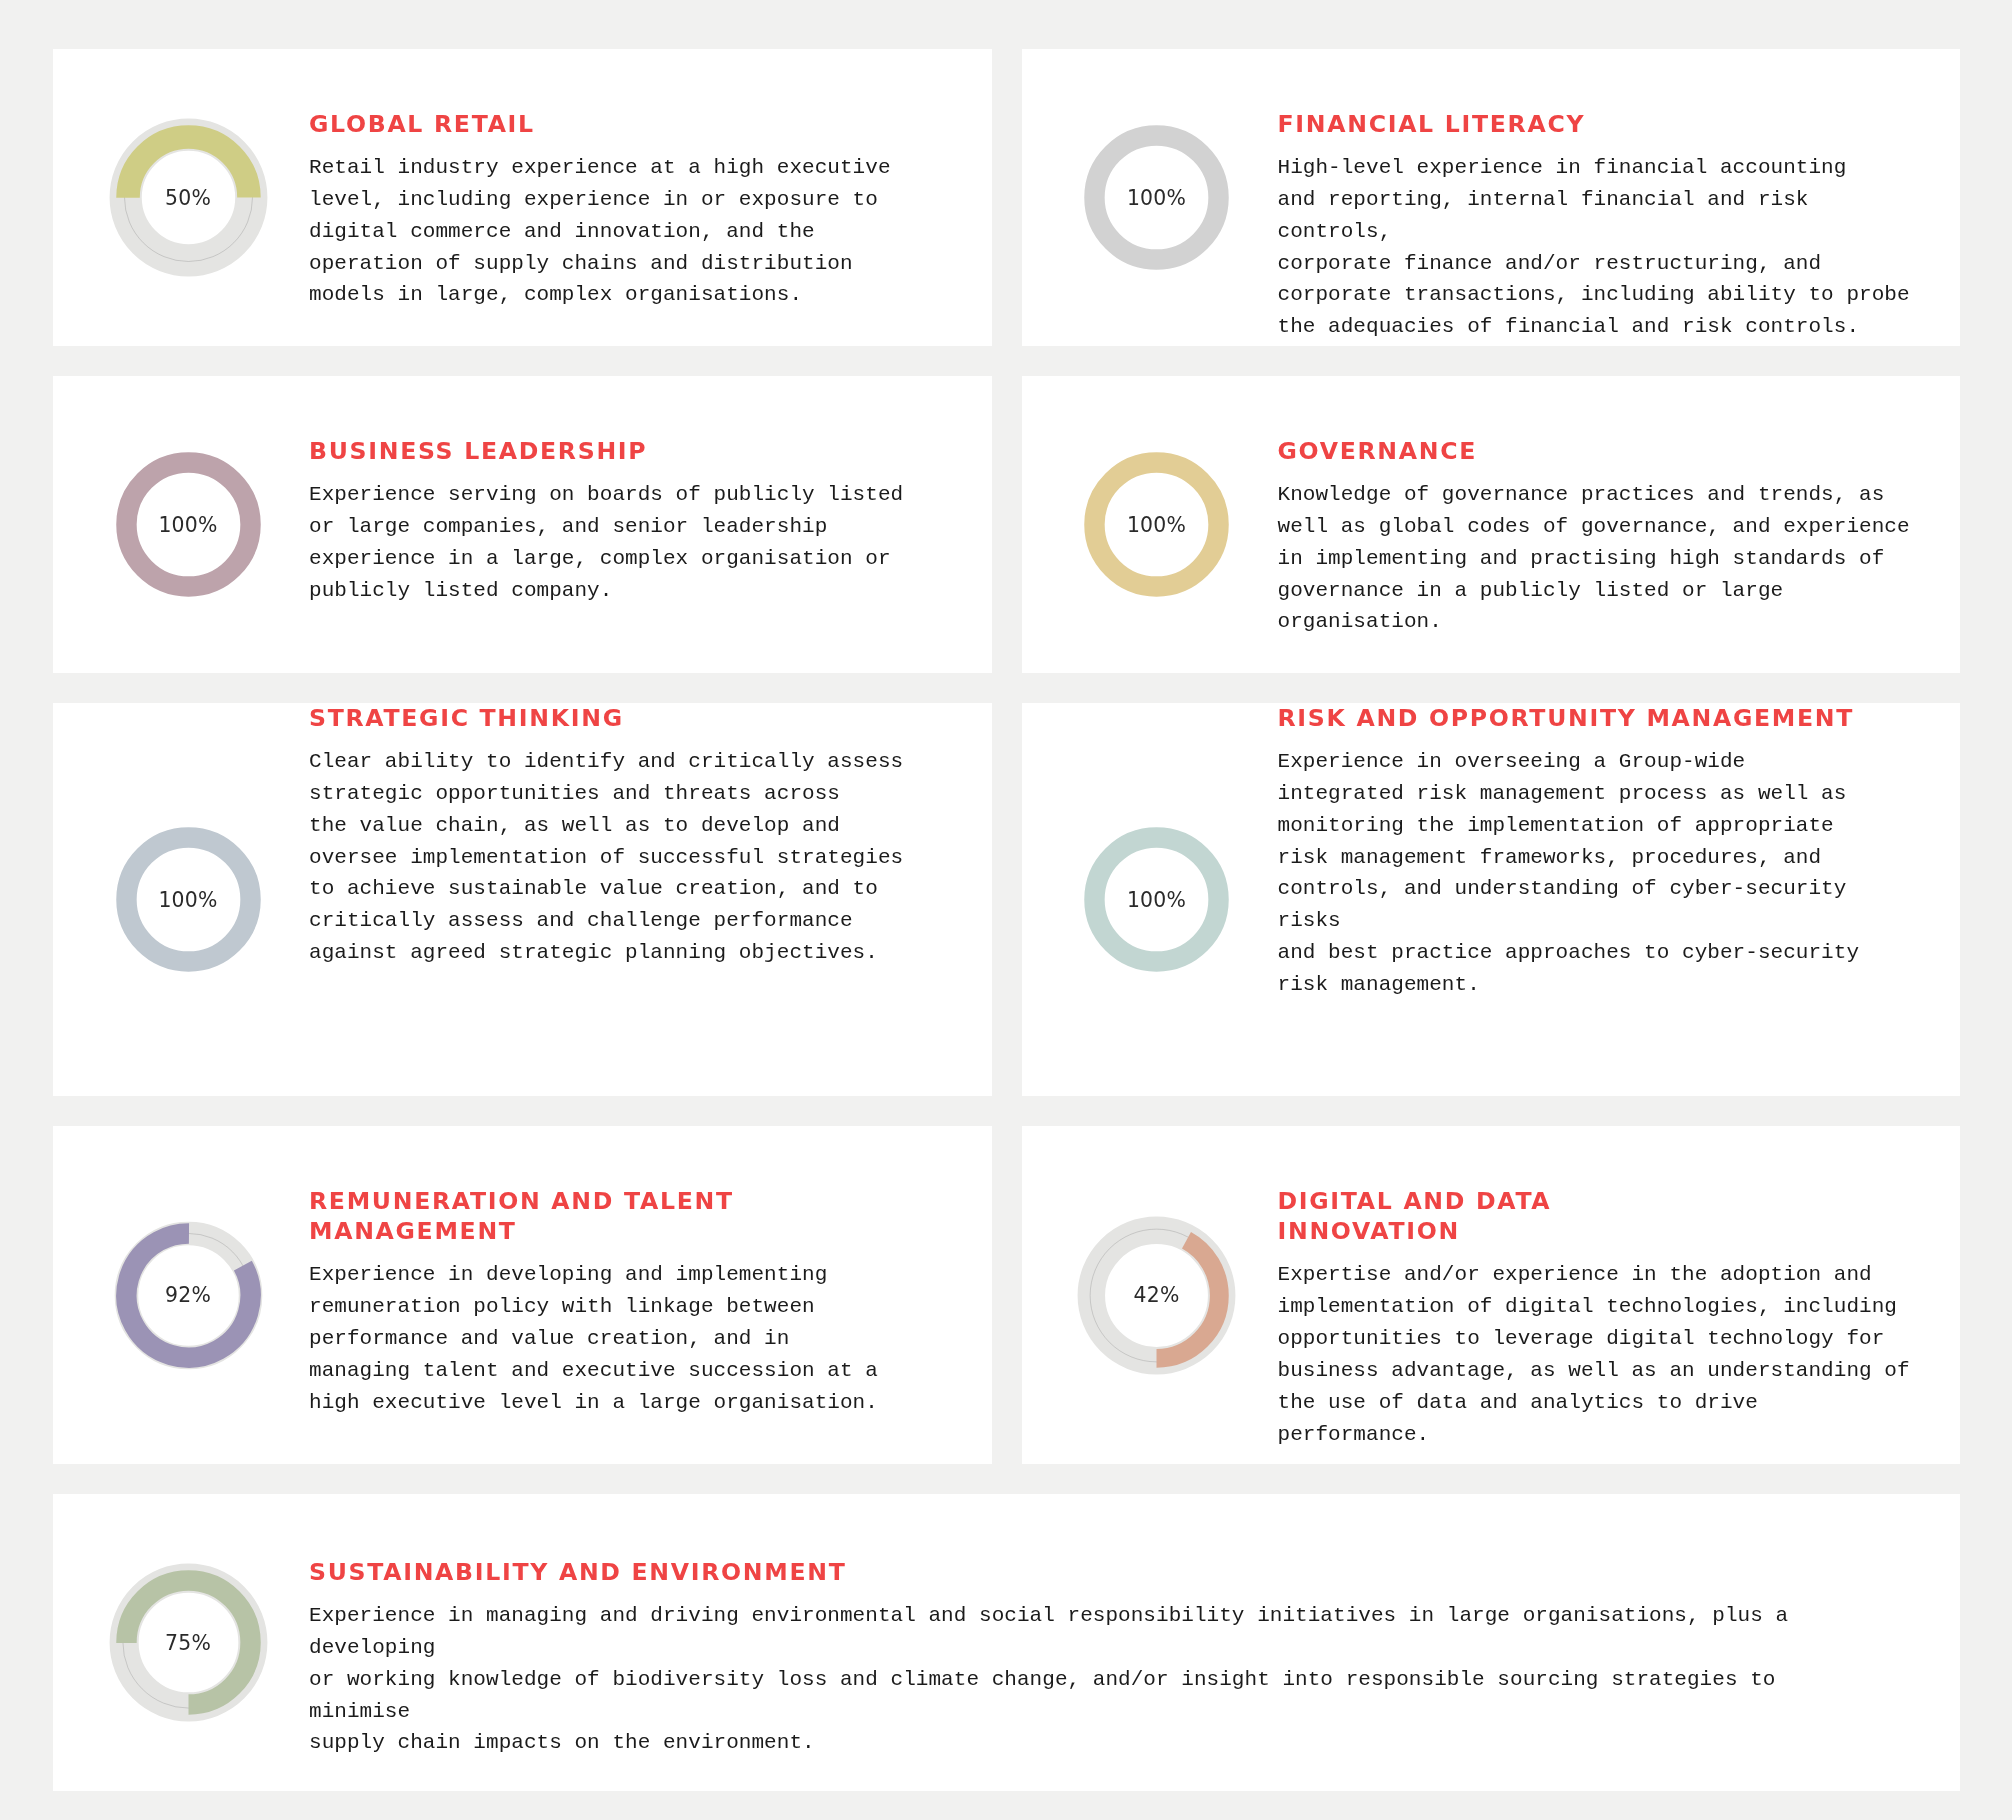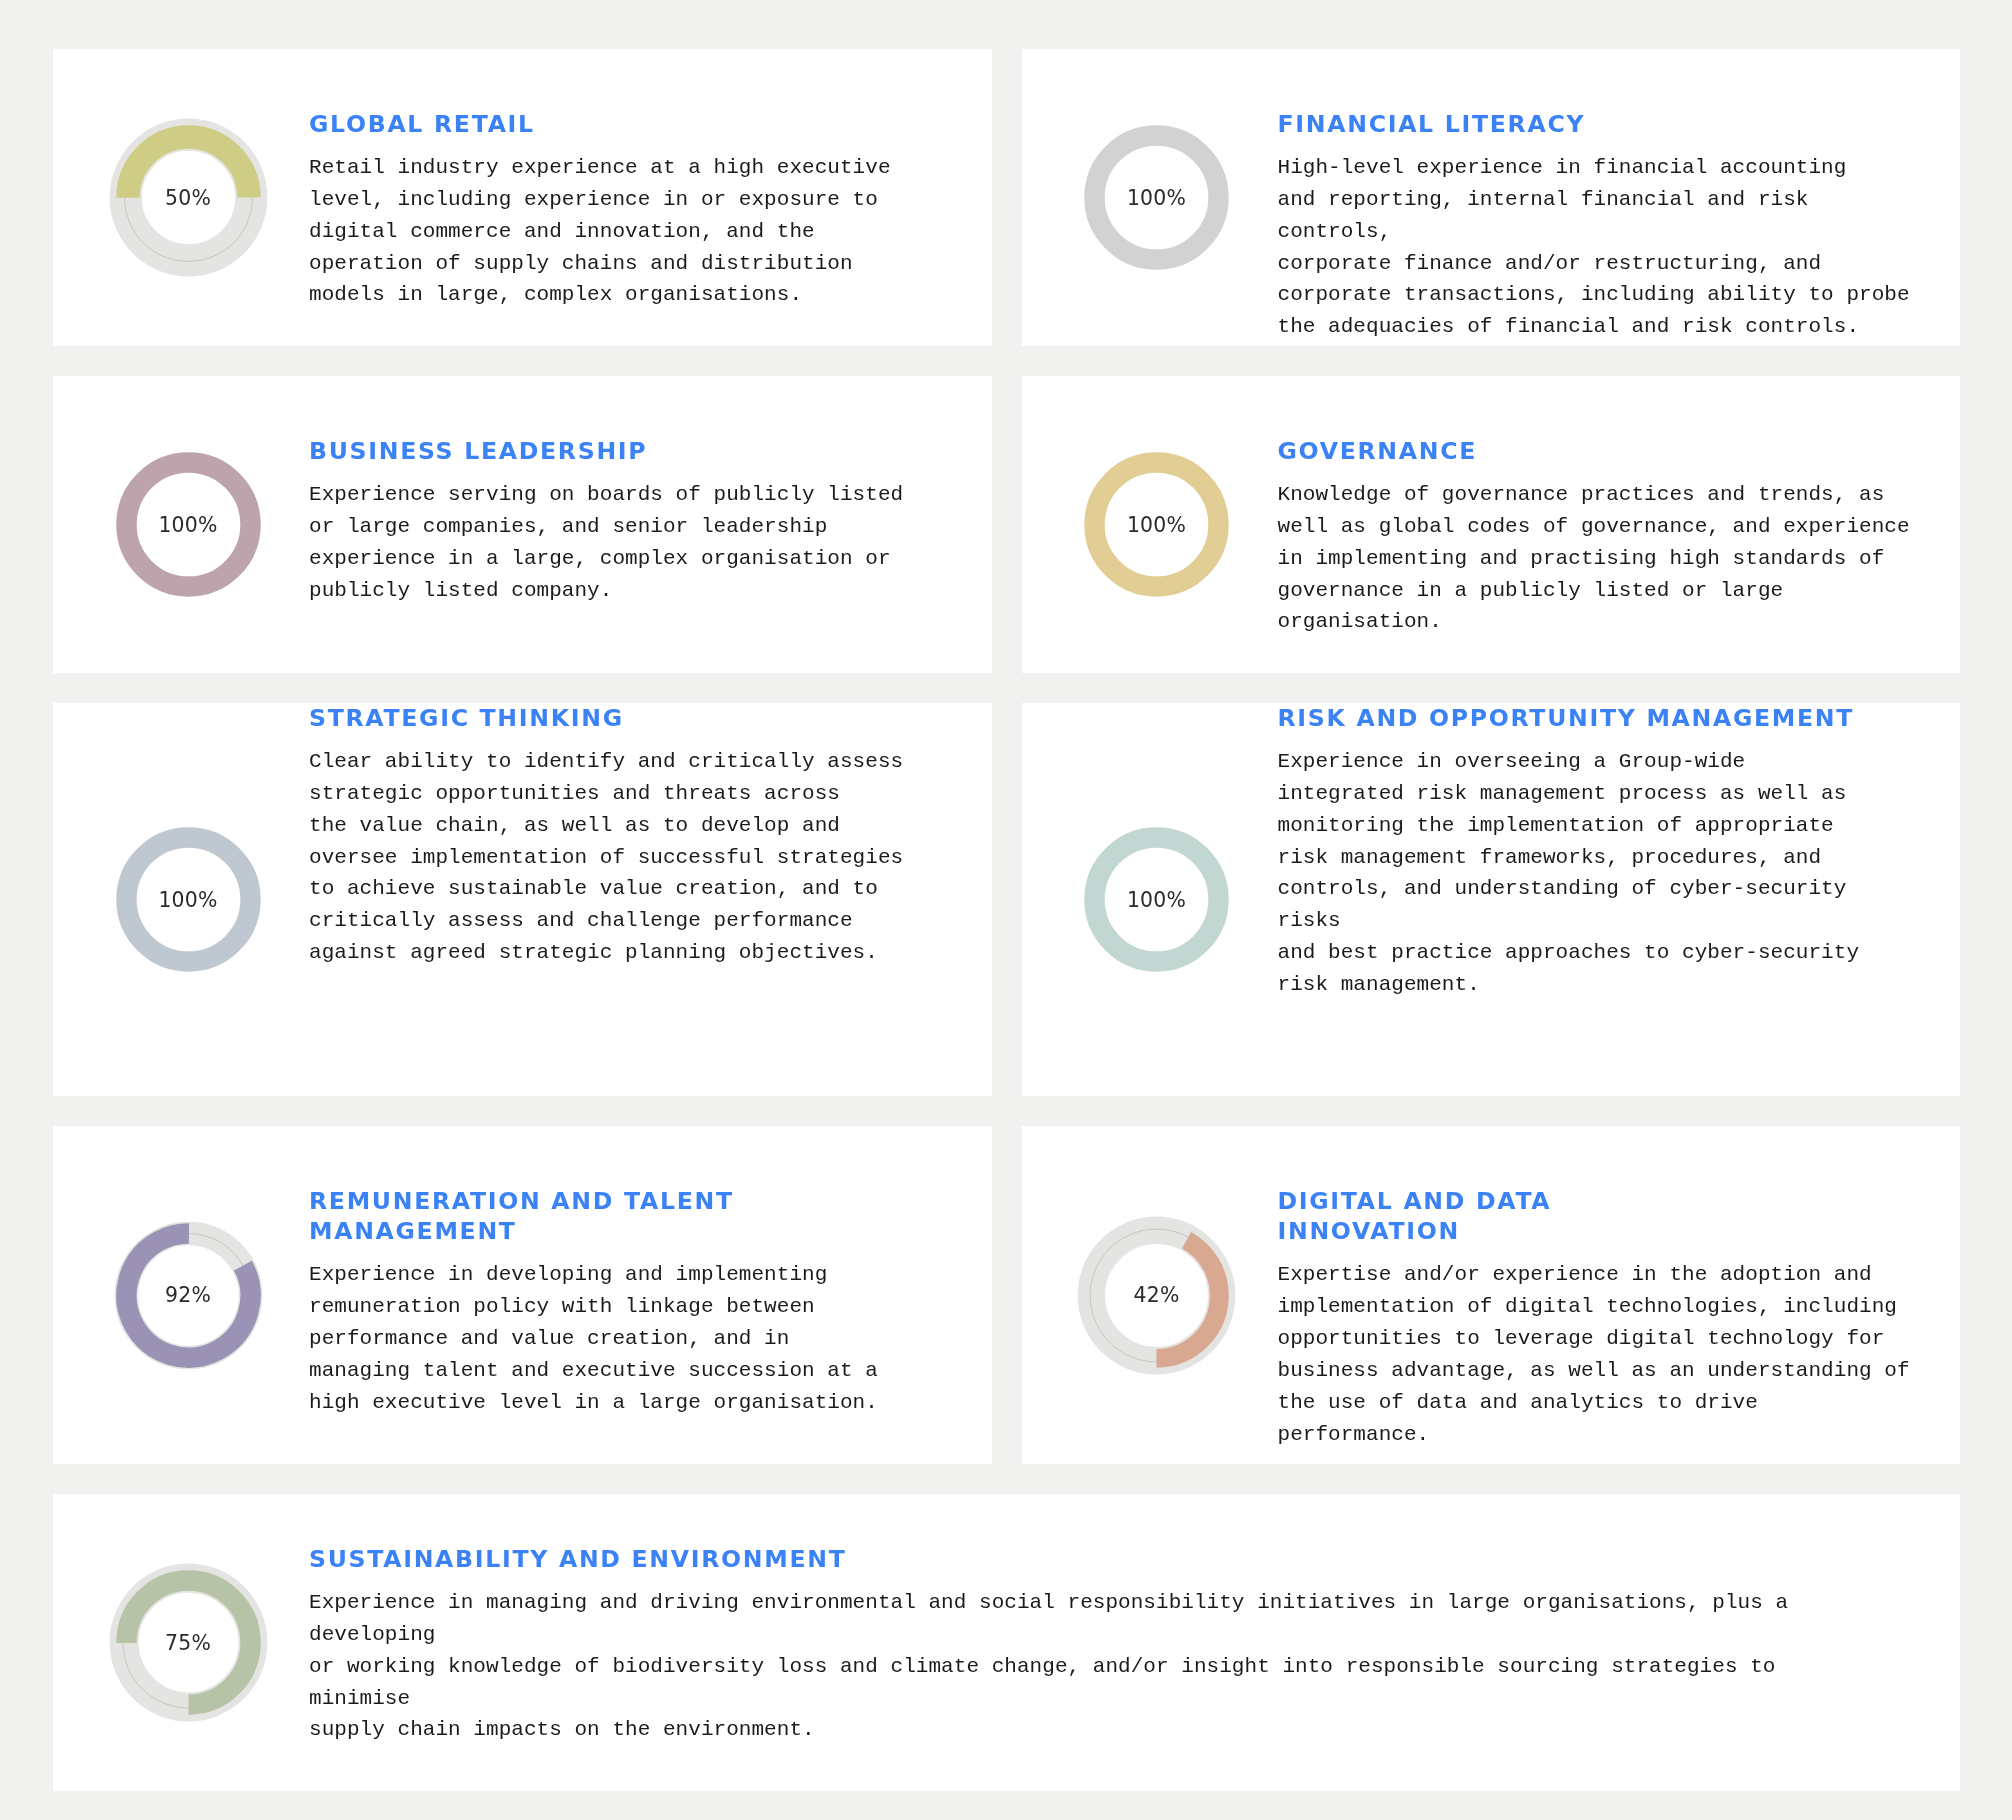--- a/index.html
+++ b/index.html
@@ -62,29 +62,29 @@
     display: flex;
     flex-direction: column;
     justify-content: flex-start;
   }
 
   
   .row-1 .body-cell { padding-top: 60px; }
   .row-2 .body-cell { padding-top: 60px; }
   .row-3 .body-cell { }
   .row-4 .body-cell { padding-top: 60px; }
-  .row-5 .body-cell { padding-top: 50px; padding-right: 86px; }
+  .row-5 .body-cell { padding-top: 63px; padding-right: 86px; }
 
   h2.title {
     font-family: "DejaVu Sans", sans-serif;
     font-weight: 700;
     font-size: 23.6px;
     line-height: 1.28;
     letter-spacing: 1.7px;
-    color: #3b82f6;
+    color: #ef4444;
     text-transform: uppercase;
     margin-bottom: 12.6px;
     white-space: pre-line;
   }
 
   p.desc {
     font-family: Liberation Mono, monospace;
     font-weight: 400;
     font-size: 21px;
     line-height: 1.52;

